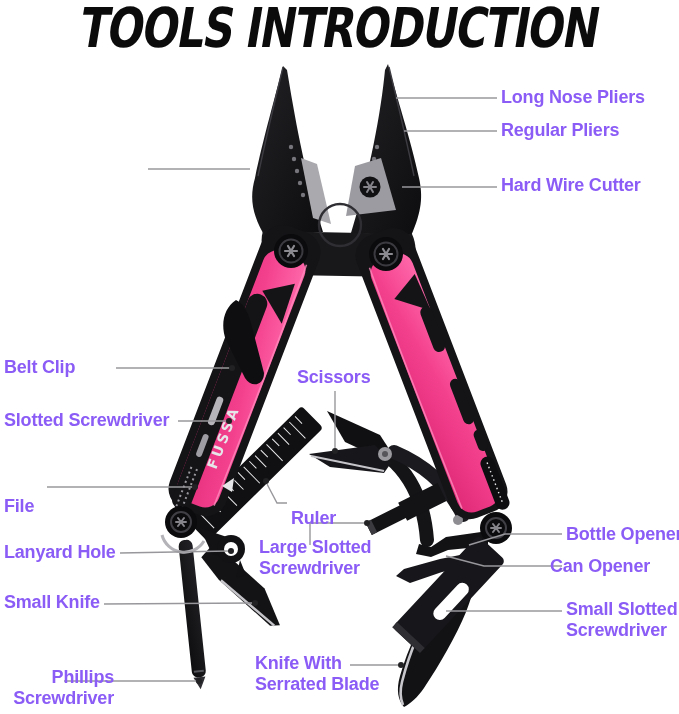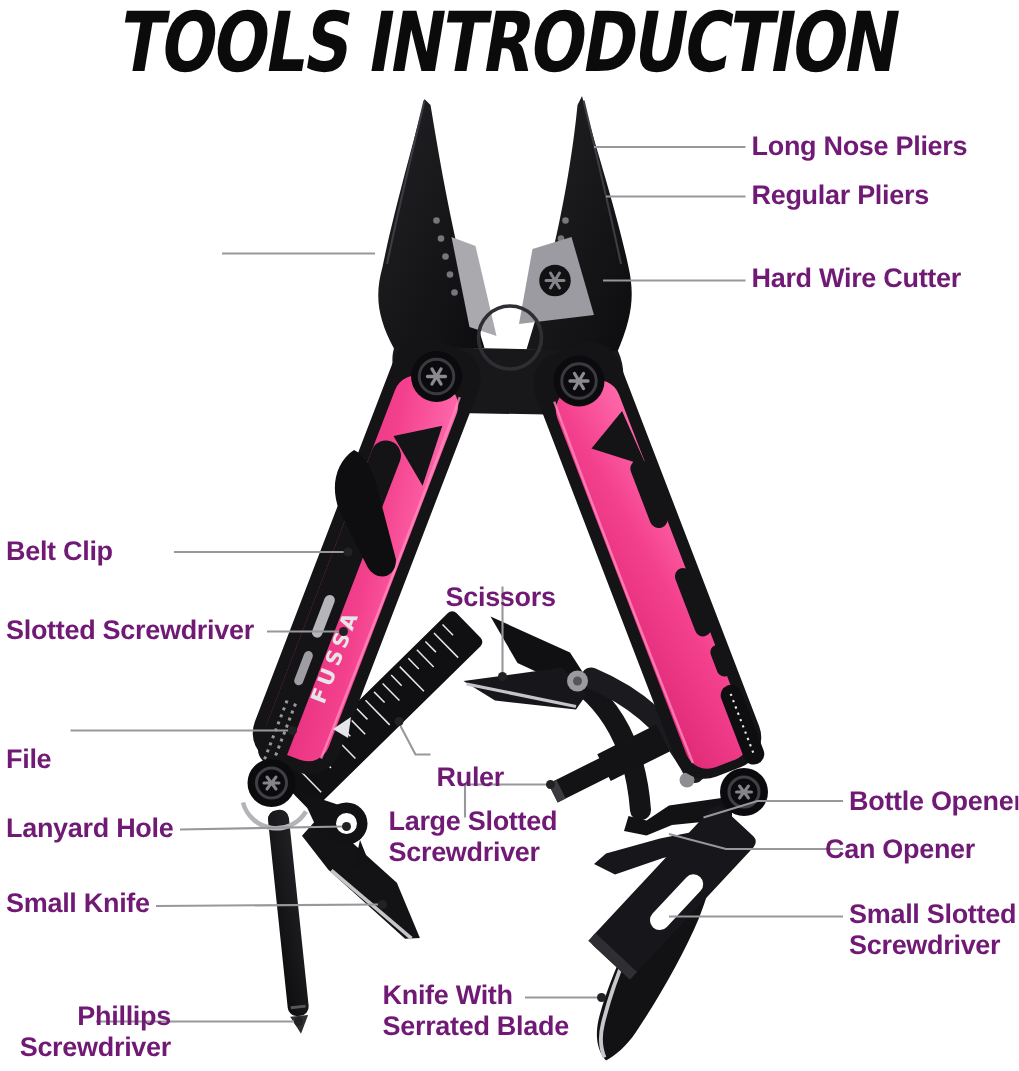--- a/index.html
+++ b/index.html
@@ -2,21 +2,21 @@
 <html><head>
 <meta charset="utf-8">
 <style>
   html,body{margin:0;padding:0;background:#ffffff;}
   #stage{position:relative;width:679px;height:714px;background:#fff;overflow:hidden;
          font-family:"Liberation Sans","DejaVu Sans",sans-serif;}
   #title{position:absolute;top:-4px;left:0;width:679px;text-align:center;
          font-family:"DejaVu Sans","Liberation Sans",sans-serif;
          font-weight:bold;font-size:55px;letter-spacing:-2px;color:#0b0b0b;
          transform:scaleX(0.78) skewX(-12deg);transform-origin:50% 50%;white-space:nowrap;}
-  .lbl{position:absolute;font-size:18px;font-weight:bold;color:#701a75;
+  .lbl{position:absolute;font-size:18px;font-weight:bold;color:#8b5cf6;
        line-height:21px;letter-spacing:-0.2px;}
   .nw{white-space:nowrap;}
   #tool-svg{position:absolute;left:0;top:0;}
 </style>
 </head>
 <body>
 
 <div id="stage">
 
   <svg id="tool-svg" width="679" height="714" viewBox="0 0 679 714">
@@ -189,21 +189,21 @@
     </g>
   </svg>
 
   <div id="title">TOOLS INTRODUCTION</div>
 
   <div class="lbl nw" style="left:501px;top:87px;">Long Nose Pliers</div>
   <div class="lbl nw" style="left:501px;top:120px;">Regular Pliers</div>
   <div class="lbl nw" style="left:501px;top:175px;">Hard Wire Cutter</div>
   <div class="lbl nw" style="left:4px;top:357px;">Belt Clip</div>
   <div class="lbl nw" style="left:4px;top:410px;">Slotted Screwdriver</div>
-  <div class="lbl nw" style="left:297px;top:388px;text-align:right;">Scissors</div>
+  <div class="lbl nw" style="left:297px;top:367px;text-align:right;">Scissors</div>
   <div class="lbl nw" style="left:4px;top:476px;margin-top:20px;">File</div>
   <div class="lbl nw" style="left:291px;top:508px;">Ruler</div>
   <div class="lbl nw" style="left:4px;top:542px;">Lanyard Hole</div>
   <div class="lbl" style="left:259px;top:537px;width:140px;">Large Slotted Screwdriver</div>
   <div class="lbl nw" style="left:566px;top:524px;">Bottle Opener</div>
   <div class="lbl nw" style="left:550px;top:556px;">Can Opener</div>
   <div class="lbl nw" style="left:4px;top:592px;">Small Knife</div>
   <div class="lbl" style="left:566px;top:599px;width:122px;">Small Slotted Screwdriver</div>
   <div class="lbl" style="left:4px;top:667px;width:110px;text-align:right;">Phillips Screwdriver</div>
   <div class="lbl" style="left:255px;top:653px;width:150px;">Knife With Serrated Blade</div>

